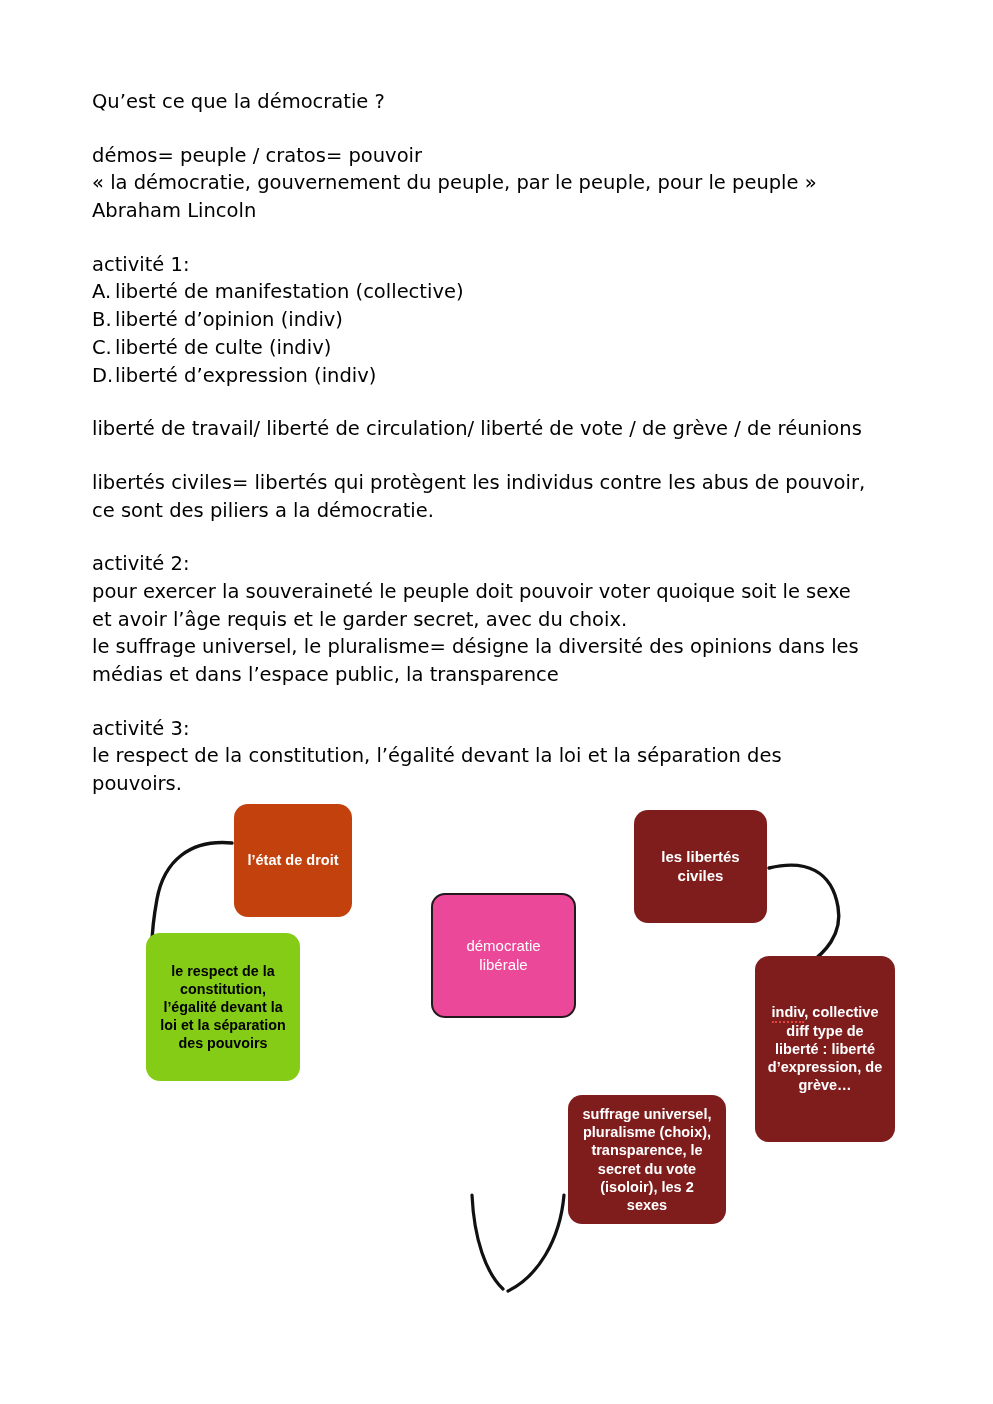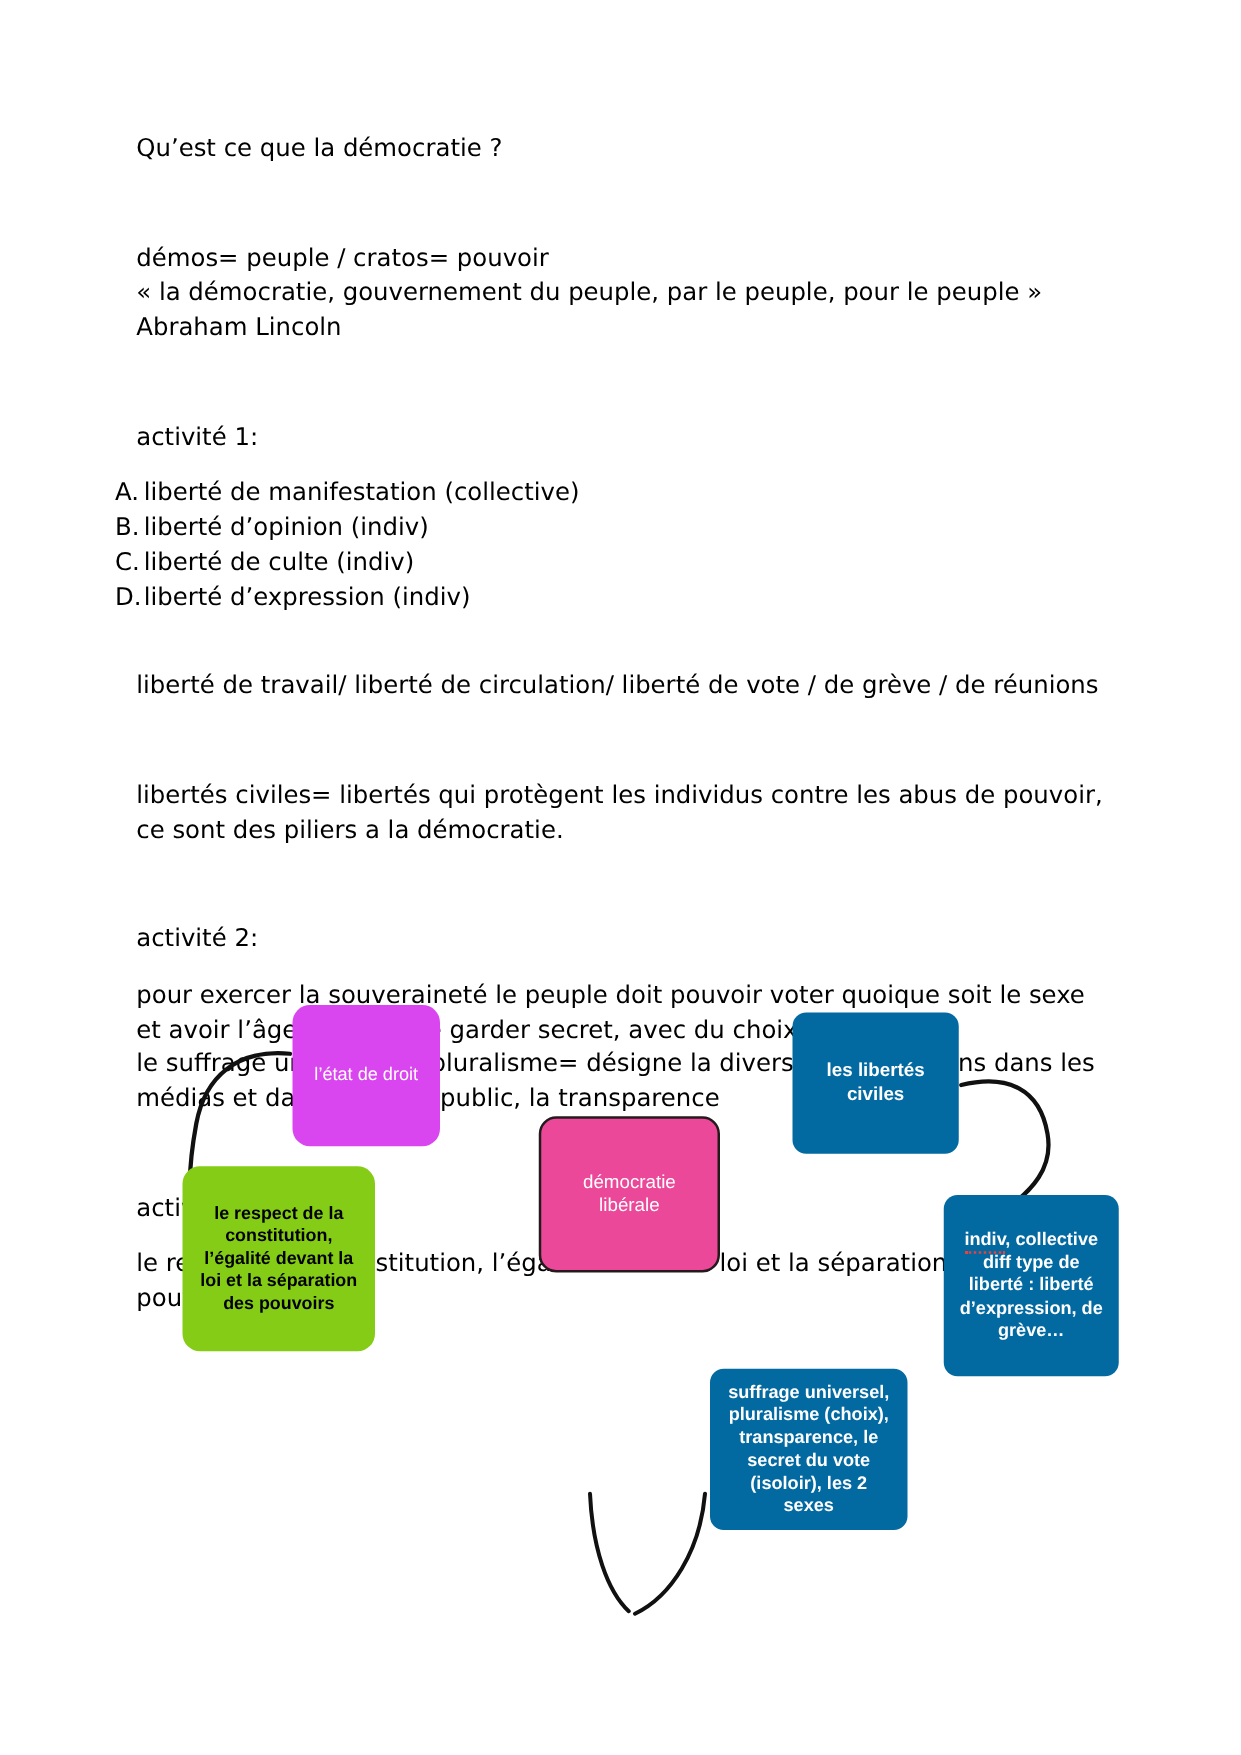--- a/index.html
+++ b/index.html
@@ -30,21 +30,21 @@
     font-size: 40px;
     font-weight: normal;
     text-align: center;
     line-height: 1.12;
     margin: 0 0 34px 0;
     letter-spacing: 0.1px;
   }
   .para {
     font-size: 19.5px;
     line-height: 1.42;
-    margin: 17px;
+    margin: 0;
   }
   .gap {
     height: 26px;
   }
   .list {
     margin: 0;
     padding: 0;
     list-style: none;
   }
   .list li {
@@ -84,46 +84,45 @@
     padding: 6px 9px;
     line-height: 1.26;
     font-weight: bold;
     font-family: "Liberation Sans", "DejaVu Sans", sans-serif;
   }
   .node .txt {
     display: block;
     white-space: pre-line;
   }
   .node-dark {
-    background: #0369a1;
+    background: #7f1d1d;
     color: #ffffff;
-    border-radius: 11px;
   }
   .node-orange-light {
-    background: #d946ef;
+    background: #c2410c;
     color: #ffffff;
-    font-weight: normal;
+    font-weight: bold;
   }
   .node-orange {
     background: #84cc16;
     color: #000000;
   }
   .node-pink {
     background: #ec4899;
     color: #ffffff;
     border: 2px solid #241a1c;
     font-weight: normal;
   }
 
   
   #node-etat-de-droit   { left: 234px; top:   9px; width: 118px; height: 113px; font-size: 14.5px; }
   #node-respect         { left: 146px; top: 138px; width: 154px; height: 148px; font-size: 14.3px; }
   #node-democratie      { left: 431px; top:  98px; width: 145px; height: 125px; font-size: 15px; }
   #node-libertes-civ    { left: 634px; top:  15px; width: 133px; height: 113px; font-size: 15px; }
-  #node-indiv           { left: 755px; top: 161px; width: 140px; height: 145px; font-size: 14.5px; }
+  #node-indiv           { left: 755px; top: 161px; width: 140px; height: 186px; font-size: 14.5px; }
   #node-souverainete    { left: 426px; top: 272px; width: 120px; height: 126px; font-size: 14.5px; }
   #node-suffrage        { left: 568px; top: 300px; width: 158px; height: 129px; font-size: 14.5px; }
 
   .misspelled {
     border-bottom: 2px dotted #e8423f;
     padding-bottom: 1px;
   }
 </style>
 </head>
 <body>

